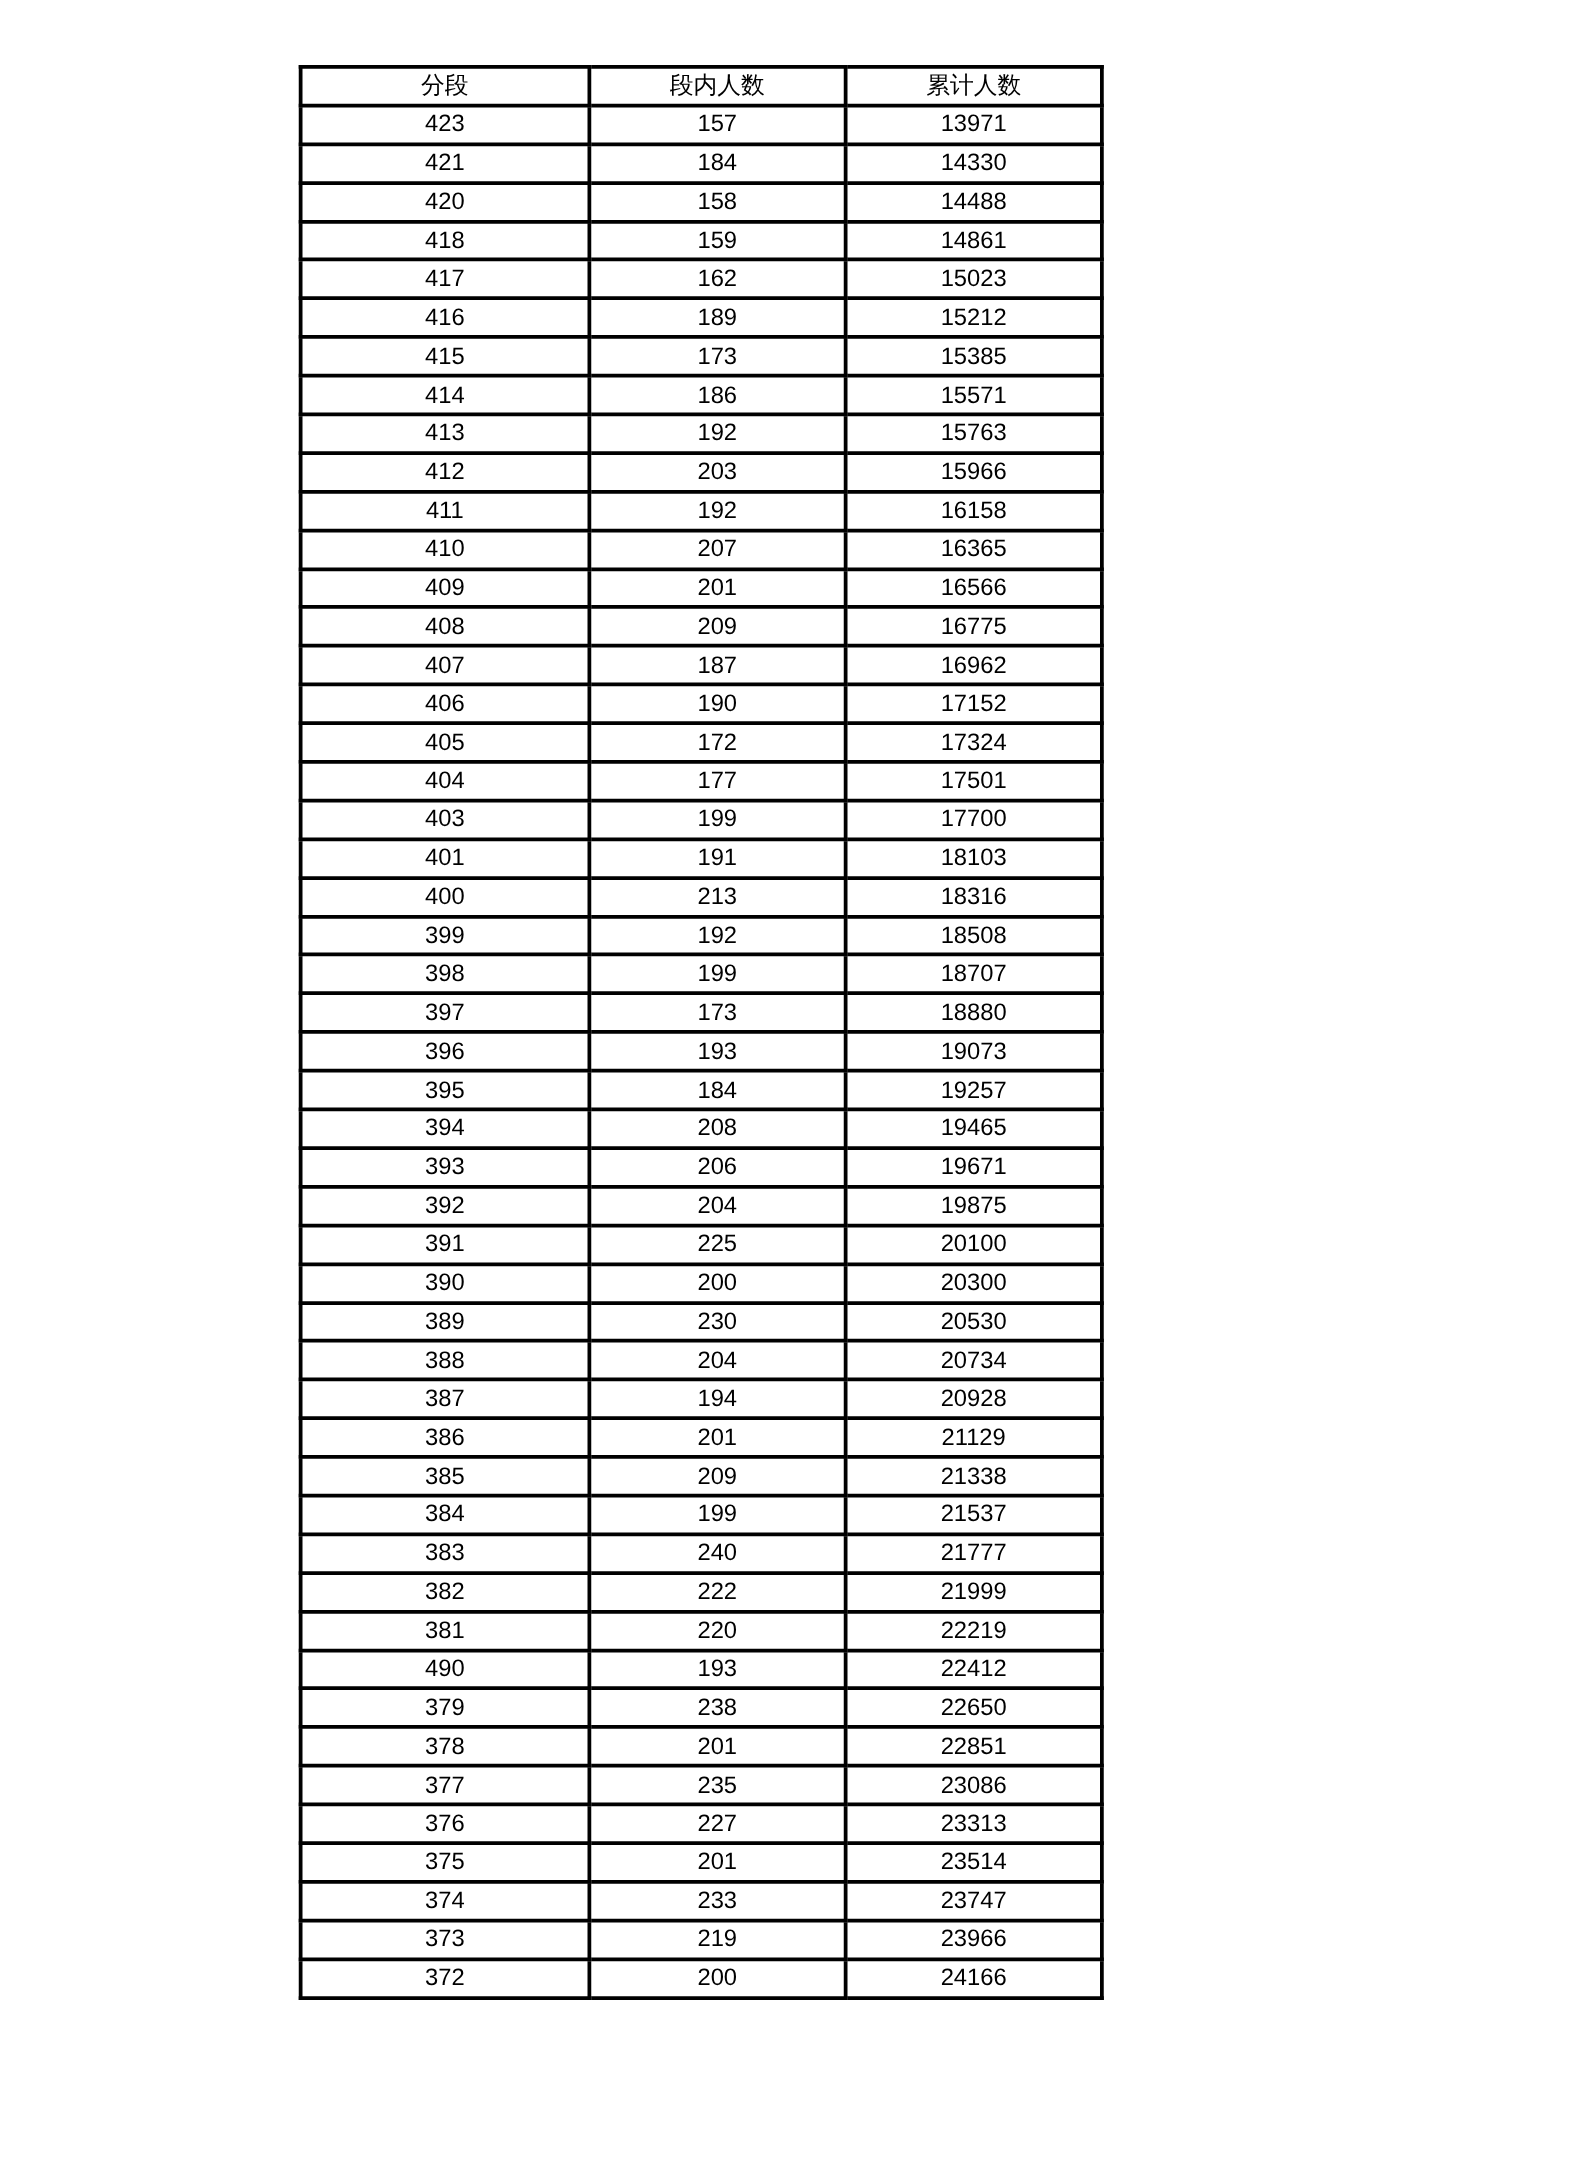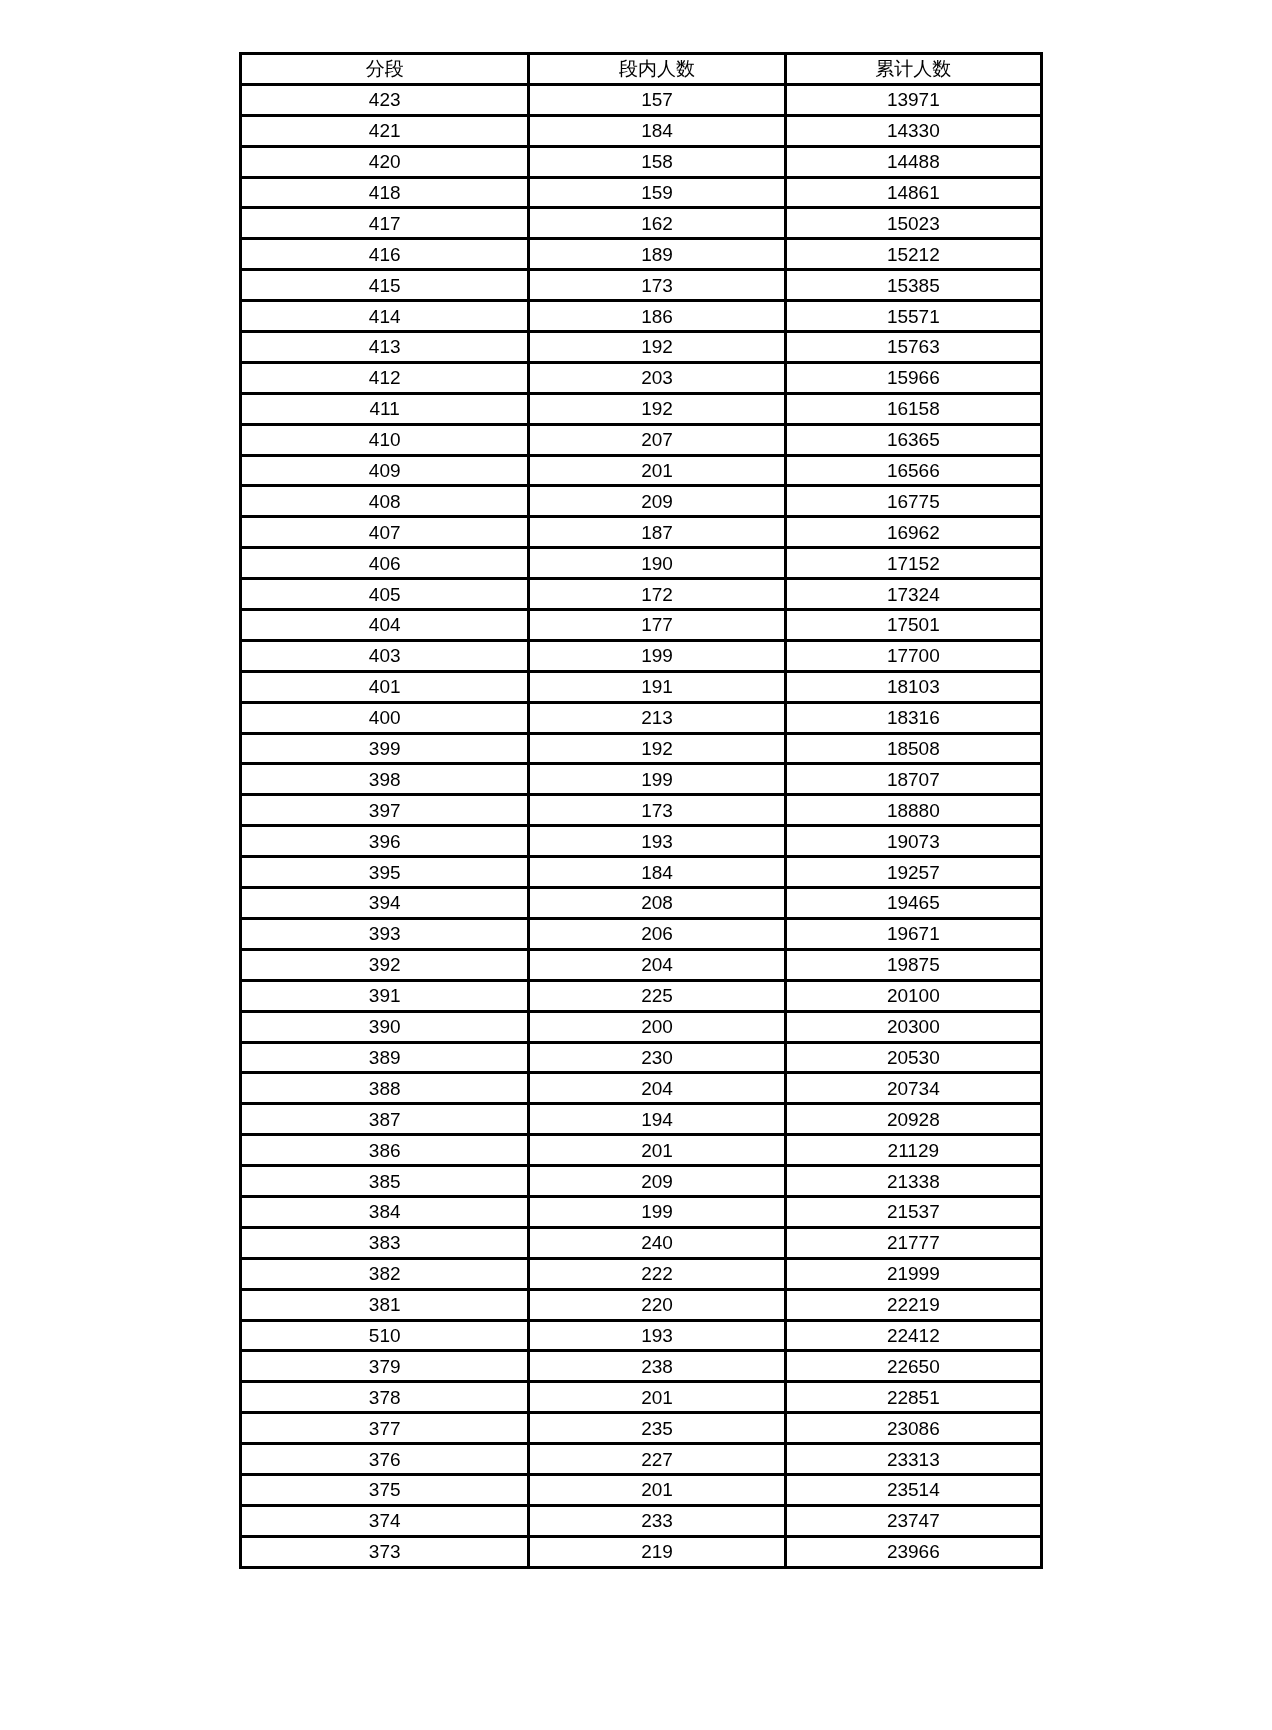--- a/index.html
+++ b/index.html
@@ -11,21 +11,21 @@
     position: relative;
     width: 1272px;
     height: 1730px;
     font-family: "Liberation Sans", sans-serif;
     color: #000000;
   }
   table.score-table {
     position: absolute;
     left: 239px;
     top: 52px;
-    width: 804px;
+    width: 644px;
     border-collapse: collapse;
     table-layout: fixed;
   }
   table.score-table col.col-seg  { width: 36%; }
   table.score-table col.col-cnt  { width: 32%; }
   table.score-table col.col-cum  { width: 32%; }
   table.score-table th,
   table.score-table td {
     border: 3px solid #000000;
     height: 27.9px;
@@ -250,21 +250,21 @@
         <td>382</td>
         <td>222</td>
         <td>21999</td>
       </tr>
       <tr>
         <td>381</td>
         <td>220</td>
         <td>22219</td>
       </tr>
       <tr>
-        <td>510</td>
+        <td>490</td>
         <td>193</td>
         <td>22412</td>
       </tr>
       <tr>
         <td>379</td>
         <td>238</td>
         <td>22650</td>
       </tr>
       <tr>
         <td>378</td>
@@ -288,15 +288,20 @@
       </tr>
       <tr>
         <td>374</td>
         <td>233</td>
         <td>23747</td>
       </tr>
       <tr>
         <td>373</td>
         <td>219</td>
         <td>23966</td>
+      </tr>
+      <tr>
+        <td>372</td>
+        <td>200</td>
+        <td>24166</td>
       </tr>
     </tbody>
 </table>
 
 </body></html>

